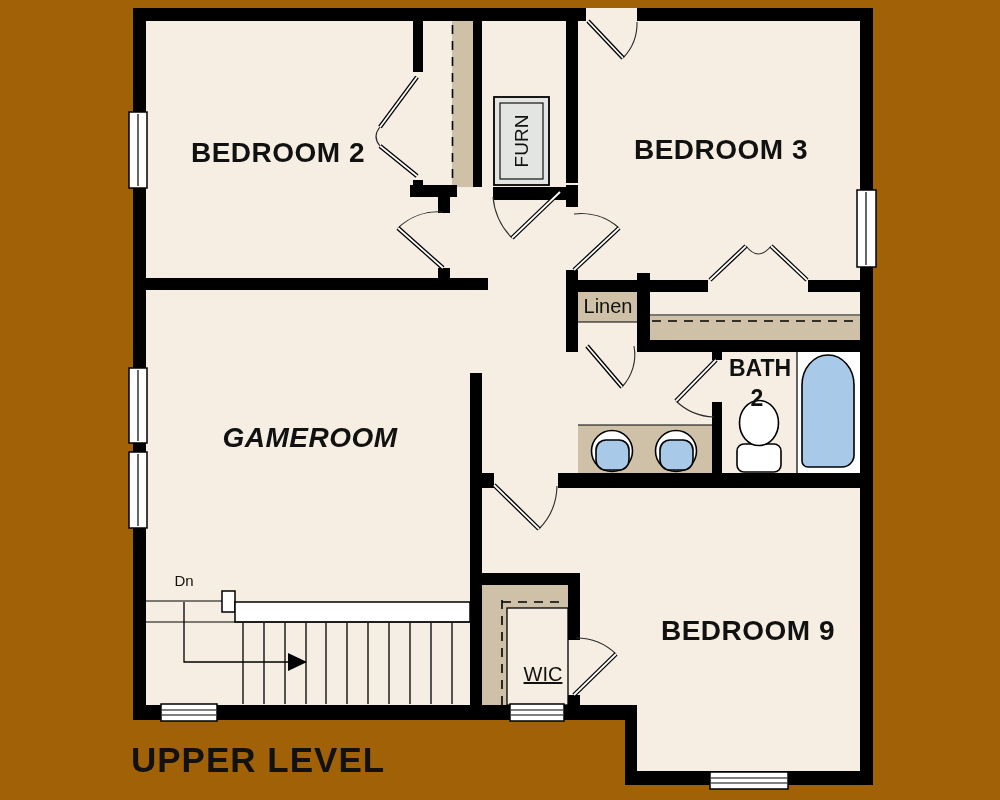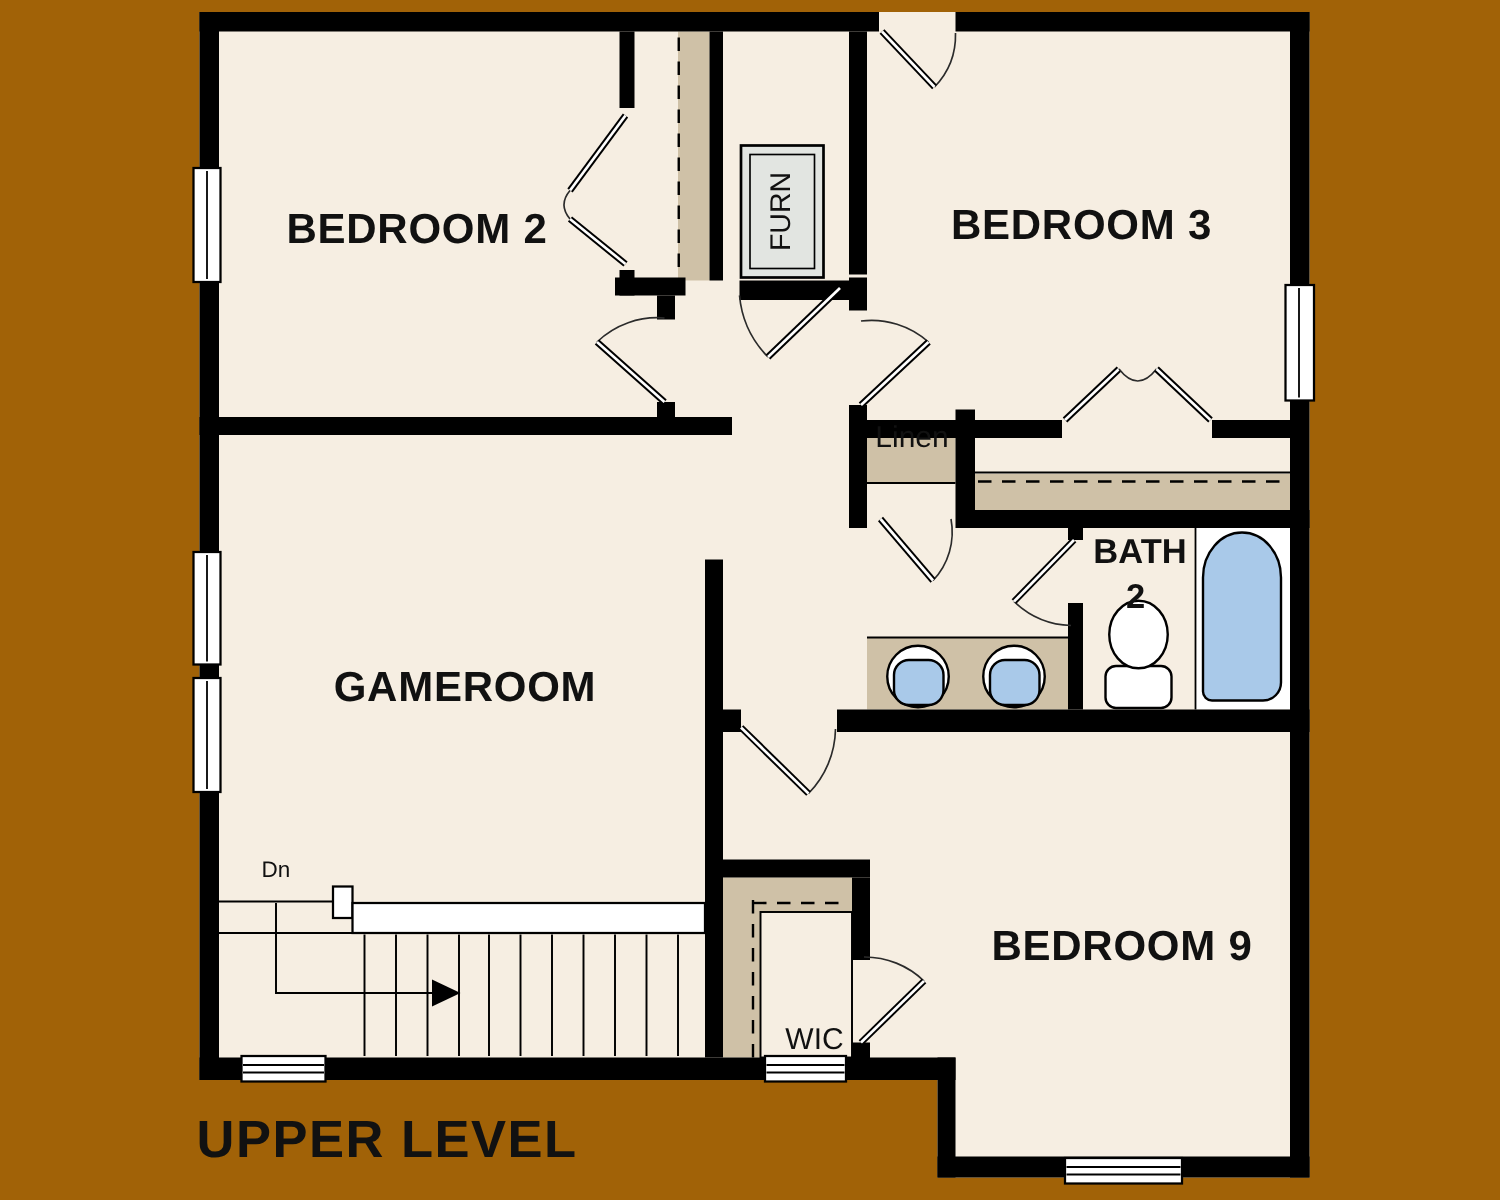--- a/index.html
+++ b/index.html
@@ -225,23 +225,23 @@
           <path class="leafw" d="M710,280 L746,246"></path>
         <path class="arc" d="M746,246 Q758.5,262 771,246"></path>
         <path class="leafb" d="M771,246 L807,280"></path>
           <path class="leafw" d="M771,246 L807,280"></path>
       </g>
     </g>
   </svg>
 
   <div class="lbl room" style="left:278px;top:153px;">BEDROOM 2</div>
   <div class="lbl room" style="left:721px;top:150px;">BEDROOM 3</div>
-  <div class="lbl room" style="left:310px;top:458px;">GAMEROOM</div>
+  <div class="lbl room" style="left:310px;top:438px;font-style:italic;">GAMEROOM</div>
   <div class="lbl room" style="left:748px;top:631px;">BEDROOM 9</div>
   <div class="lbl bath" style="left:760px;top:368px;">BATH</div>
   <div class="lbl bath" style="left:757px;top:398px;">2</div>
-  <div class="lbl small" style="left:608px;top:292px;">Linen</div>
-  <div class="lbl small" style="left:543px;top:693px;">WIC</div>
+  <div class="lbl small" style="left:608px;top:306px;">Linen</div>
+  <div class="lbl small" style="left:543px;top:674px;text-decoration:underline;">WIC</div>
   <div class="lbl furnlbl" style="left:521px;top:141px;">FURN</div>
   <div class="lbl dn" style="left:184px;top:580px;">Dn</div>
   <div class="title">UPPER LEVEL</div>
 
 </div>
 
 </body></html>

